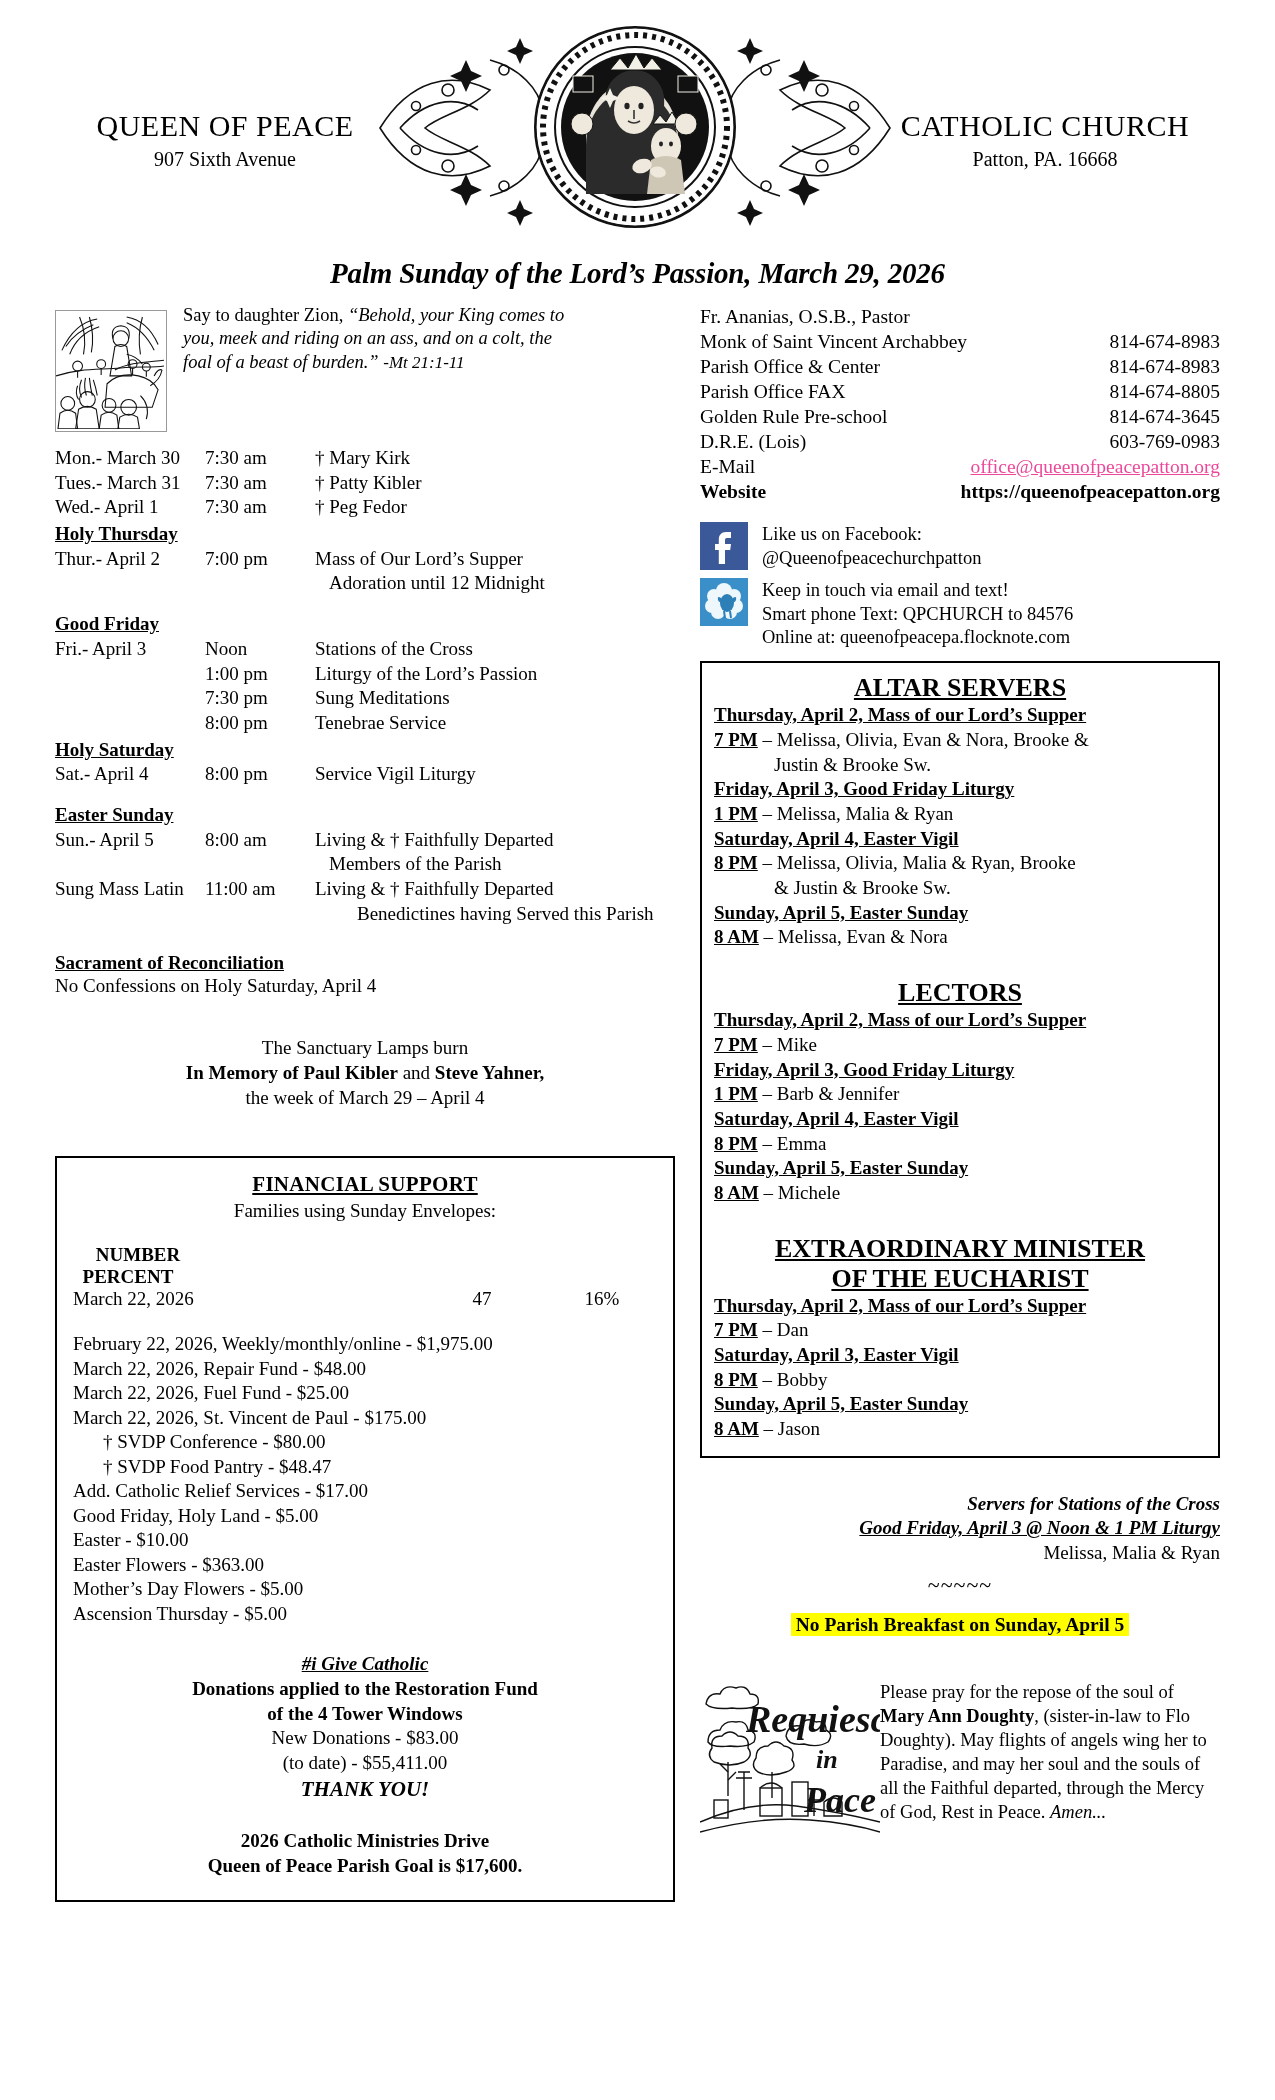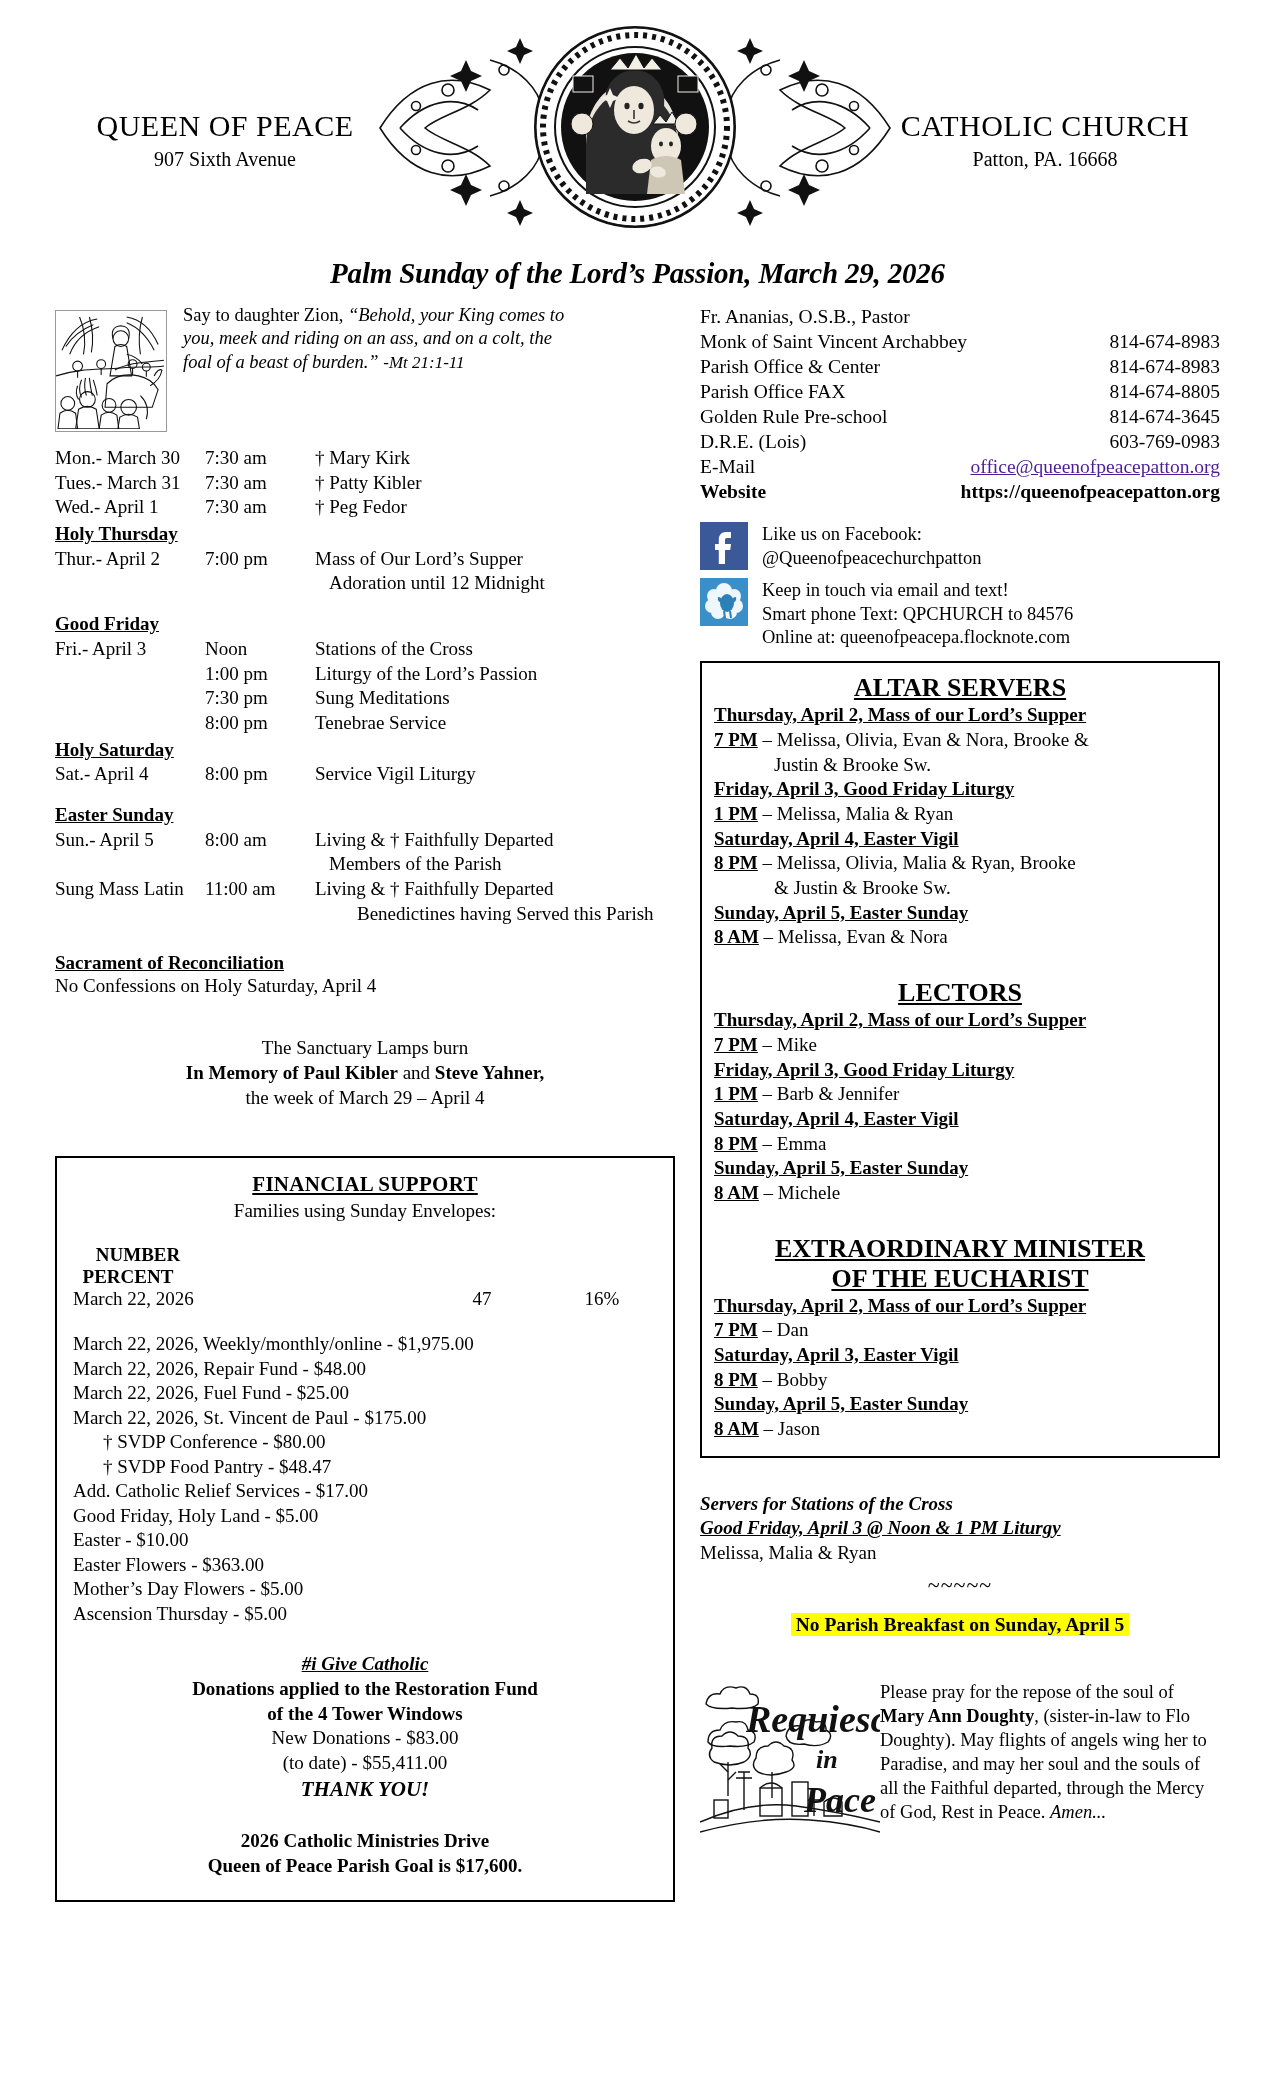--- a/index.html
+++ b/index.html
@@ -67,39 +67,39 @@
   .igive .ttl{font-weight:bold;font-style:italic;text-decoration:underline;}
   .igive .b{font-weight:bold;}
   .igive .ty{font-weight:bold;font-style:italic;font-size:21px;}
   .cmd{margin-top:26px;text-align:center;font-weight:bold;font-size:19px;line-height:1.3;}
 
   
   .contacts{font-size:19.5px;line-height:1.285;}
   .crow{display:flex;white-space:nowrap;}
   .crow .k{flex:1;}
   .crow .v{width:175px;text-align:right;}
-  .crow .v.link{color:#4c1d95;text-decoration:underline;width:330px;}
+  .crow .v.link{color:#ec4899;text-decoration:underline;width:330px;}
   .crow .k.b,.crow .v.b{font-weight:bold;}
   .crow .v.web{width:330px;font-weight:bold;}
 
   .social{margin-top:18px;}
   .srow2{display:flex;align-items:flex-start;margin-bottom:8px;}
   .sicon{width:48px;height:48px;flex:0 0 48px;margin-right:14px;}
   .stext{font-size:18.5px;line-height:1.26;padding-top:1px;}
 
   
   .min-box{margin-top:12px;border:2px solid #000;padding:10px 12px 14px 12px;}
   .min-title{text-align:center;font-weight:bold;font-size:26px;text-decoration:underline;margin-top:6px;}
   .min-title.first{margin-top:0;}
   .u{font-weight:bold;text-decoration:underline;}
   .mline{font-size:19px;line-height:1.3;}
   .mline .cont{padding-left:60px;display:block;}
   .gap{height:22px;}
 
-  .stations{margin-top:34px;text-align:left;font-size:19px;line-height:1.3;}
+  .stations{margin-top:34px;text-align:right;font-size:19px;line-height:1.3;}
   .stations .t1{font-weight:bold;font-style:italic;}
   .stations .t2{font-weight:bold;font-style:italic;text-decoration:underline;}
   .tilde{text-align:center;font-size:22px;letter-spacing:1px;margin-top:6px;}
   .hl-wrap{margin-top:16px;text-align:center;}
   .hl{background:#ffff00;font-weight:bold;font-size:19.5px;padding:1px 5px;}
 
   
   .mem{margin-top:40px;position:relative;display:flex;align-items:flex-start;}
   .mem-art{width:180px;flex:0 0 180px;height:160px;}
   .mem-text{font-size:18.5px;line-height:1.3;padding-top:4px;}
@@ -379,21 +379,21 @@
             <div class="num">NUMBER</div>
             <div class="pct">PERCENT</div>
           </div>
           <div class="r">
             <div class="lbl">March 22, 2026</div>
             <div class="num">47</div>
             <div class="pct">16%</div>
           </div>
         </div>
         <div class="fin-list">
-            <div>March 22, 2026, Weekly/monthly/online - $1,975.00</div>
+            <div>February 22, 2026, Weekly/monthly/online - $1,975.00</div>
             <div>March 22, 2026, Repair Fund - $48.00</div>
             <div>March 22, 2026, Fuel Fund - $25.00</div>
             <div>March 22, 2026, St. Vincent de Paul - $175.00</div>
             <div class="ind">† SVDP Conference - $80.00</div>
             <div class="ind">† SVDP Food Pantry - $48.47</div>
             <div>Add. Catholic Relief Services - $17.00</div>
             <div>Good Friday, Holy Land - $5.00</div>
             <div>Easter - $10.00</div>
             <div>Easter Flowers - $363.00</div>
             <div>Mother’s Day Flowers - $5.00</div>

